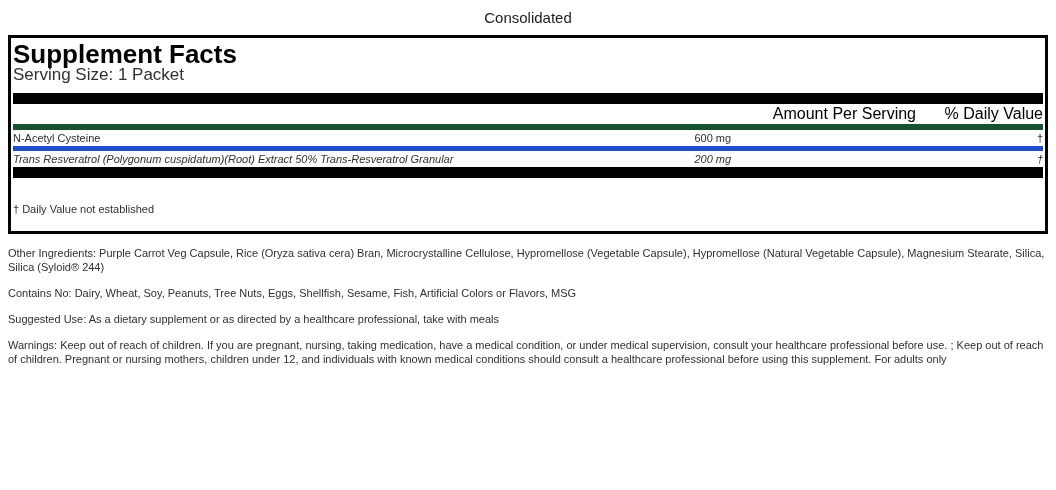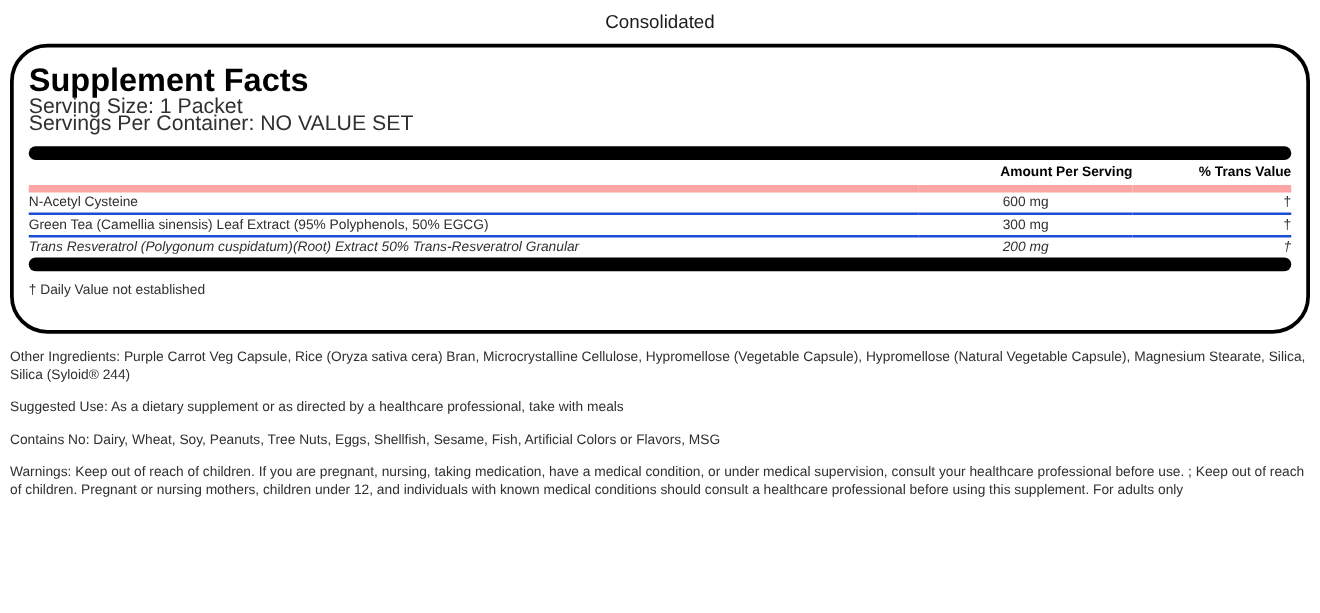--- a/index.html
+++ b/index.html
@@ -1,15 +1,15 @@
 <!DOCTYPE html>
 <html><head>
 <meta charset="utf-8">
 <style>
-  * { box-sizing: border-box; border-radius: 30px; }
+  * { box-sizing: border-box; }
   html, body {
     margin: 0;
     padding: 0;
     background: #ffffff;
     width: 1056px;
     font-family: "Liberation Sans", sans-serif;
     color: #303030;
   }
   .page { width: 1056px; height: 490px; overflow: hidden; background: #fff; }
 
@@ -17,21 +17,21 @@
     text-align: center;
     font-size: 15px;
     line-height: 20px;
     margin-top: 8px;
     color: #1c1c1c;
   }
 
   .panel {
     margin: 7px 8px 0 8px;
     border: 3px solid #000;
-    padding: 12px;
+    padding: 2px;
     background: #fff;
   }
 
   .panel-heading {
     margin: 0;
     font-size: 26px;
     line-height: 28px;
     font-weight: bold;
     color: #000;
   }
@@ -47,46 +47,46 @@
     background: #000;
   }
   .bar-top { margin-top: 11px; }
 
   table.facts {
     width: 100%;
     border-collapse: collapse;
     table-layout: auto;
   }
   table.facts thead th {
-    font-size: 11px;
+    font-size: 16px;
     line-height: 14px;
-    font-weight: bold;
+    font-weight: normal;
     color: #000;
     text-align: right;
     padding: 3px 0 3px 0;
-    border-bottom: 6px solid #fca5a5;
+    border-bottom: 6px solid #14532d;
     white-space: nowrap;
   }
   table.facts thead th.col-ingredient { text-align: left; }
   table.facts td {
     font-size: 11px;
     line-height: 12px;
     padding: 2px 0;
-    border-bottom: 2px solid #1d4ed8;
+    border-bottom: 5px solid #1d4ed8;
     color: #303030;
     vertical-align: middle;
   }
   table.facts tbody tr:last-child td { border-bottom: none; font-style: italic; }
-  .col-amount { text-align: center; }
+  .col-amount { text-align: left; }
   .col-dv { text-align: right; width: 127px; }
 
   .footnote {
     font-size: 11px;
     line-height: 14px;
-    margin: 8px 0 13px 0;
+    margin: 24px 0 13px 0;
     color: #303030;
   }
 
   .info {
     margin: 12px 8px 0 8px;
   }
   .info p {
     font-size: 11px;
     line-height: 14px;
     margin: 0 0 12px 0;
@@ -99,63 +99,57 @@
 <div class="page">
 
   <div class="page-title">Consolidated</div>
 
   <div class="panel">
 
     <h1 class="panel-heading">Supplement Facts</h1>
 
     <div class="serving-line">Serving Size: 1 Packet</div>
 
-    <div class="serving-line">Servings Per Container: NO VALUE SET</div>
 
     <div class="bar bar-top"></div>
 
     <table class="facts">
       <thead>
         <tr>
           <th class="col-ingredient"></th>
           <th class="col-amount">Amount Per Serving</th>
-          <th class="col-dv">% Trans Value</th>
+          <th class="col-dv">% Daily Value</th>
         </tr>
       </thead>
       <tbody>
 
           <tr>
             <td class="col-ingredient">N-Acetyl Cysteine</td>
             <td class="col-amount">600 mg</td>
             <td class="col-dv">†</td>
           </tr>
 
 
 
-          <tr>
-            <td class="col-ingredient">Green Tea (Camellia sinensis) Leaf Extract (95% Polyphenols, 50% EGCG)</td>
-            <td class="col-amount">300 mg</td>
-            <td class="col-dv">†</td>
-          </tr>
 
 
           <tr>
             <td class="col-ingredient">Trans Resveratrol (Polygonum cuspidatum)(Root) Extract 50% Trans-Resveratrol Granular</td>
             <td class="col-amount">200 mg</td>
             <td class="col-dv">†</td>
           </tr>
         </tbody>
     </table>
 
     <div class="bar"></div>
 
     <div class="footnote">† Daily Value not established</div>
 
   </div>
 
   <div class="info">
     <p>Other Ingredients: Purple Carrot Veg Capsule, Rice (Oryza sativa cera) Bran, Microcrystalline Cellulose, Hypromellose (Vegetable Capsule), Hypromellose (Natural Vegetable Capsule), Magnesium Stearate, Silica, Silica (Syloid® 244)</p>
+    <p>Contains No: Dairy, Wheat, Soy, Peanuts, Tree Nuts, Eggs, Shellfish, Sesame, Fish, Artificial Colors or Flavors, MSG</p>
     <p>Suggested Use: As a dietary supplement or as directed by a healthcare professional, take with meals</p>
-    <p>Contains No: Dairy, Wheat, Soy, Peanuts, Tree Nuts, Eggs, Shellfish, Sesame, Fish, Artificial Colors or Flavors, MSG</p>
     <p>Warnings: Keep out of reach of children. If you are pregnant, nursing, taking medication, have a medical condition, or under medical supervision, consult your healthcare professional before use. ; Keep out of reach of children. Pregnant or nursing mothers, children under 12, and individuals with known medical conditions should consult a healthcare professional before using this supplement. For adults only</p>
   </div>
 
 </div>
 
 </body></html>

